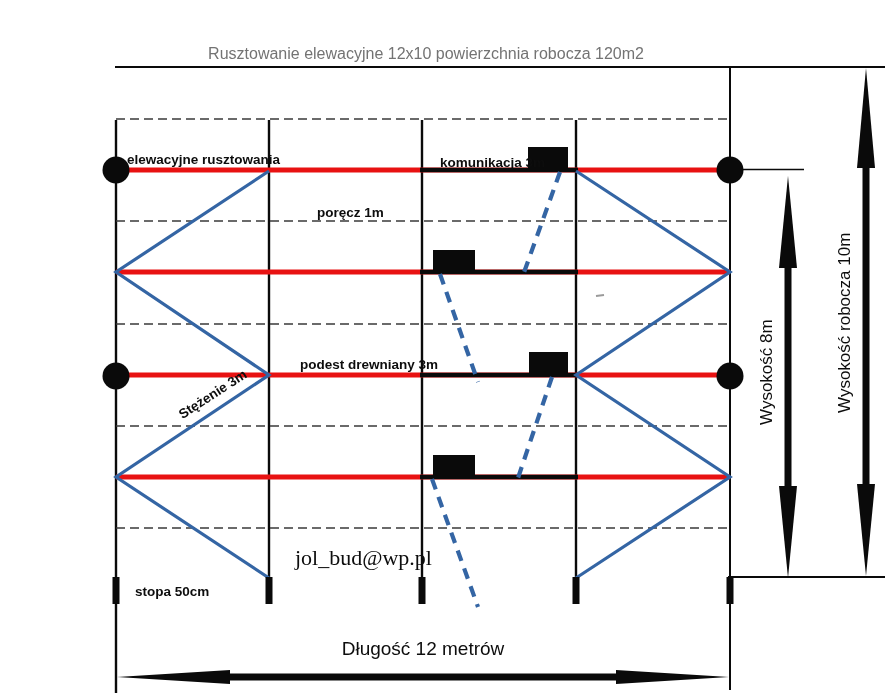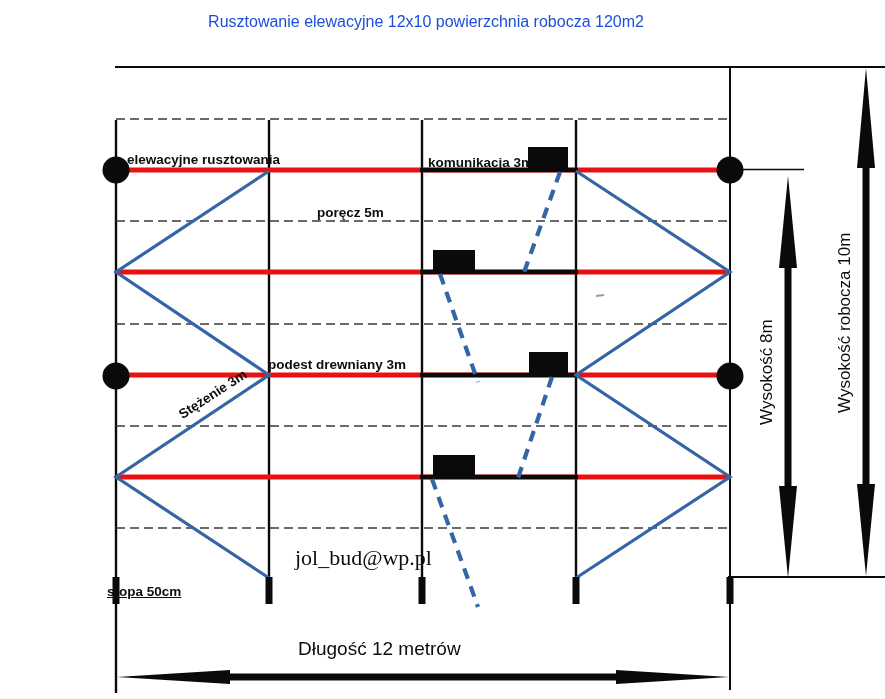--- a/index.html
+++ b/index.html
@@ -17,26 +17,26 @@
   .hatch{fill:var(--line-black);}
   .brace{stroke:var(--bracing-blue);stroke-width:3.2;fill:none;}
   .ladder{stroke:var(--bracing-blue);stroke-width:4.2;stroke-dasharray:11 8;fill:none;}
   .dot{fill:var(--line-black);}
   .dim{fill:var(--line-black);stroke:none;}
   .dim-shaft{stroke:var(--line-black);stroke-width:7;fill:none;}
   .tick{stroke:var(--line-black);stroke-width:1.6;fill:none;}
   .stray{stroke:#9a9a9a;stroke-width:2;fill:none;}
 
   .txt{position:absolute;color:#0d0d0d;white-space:nowrap;}
-  .title{font-size:16px;width:460px;text-align:center;color:#1d4ed8;}
+  .title{font-size:16px;width:460px;text-align:center;color:#737373;margin-top:32px;}
   .lbl{font-weight:bold;font-size:13.5px;}
   .rot-brace{transform:rotate(-33deg);transform-origin:0 50%;}
   .dim-lbl{font-size:17px;}
   .vert{transform:rotate(-90deg);transform-origin:0 0;}
-  .len-lbl{font-size:19px;width:250px;text-align:left;}
+  .len-lbl{font-size:19px;width:250px;text-align:center;}
   .email{font-family:"Liberation Serif",serif;font-size:22px;}
 </style>
 </head>
 <body>
 
 <div id="canvas">
 
   <svg width="885" height="699" viewBox="0 0 885 699">
 
     <line class="struct" x1="115" y1="67" x2="885" y2="67"></line>
@@ -108,29 +108,29 @@
       <line class="dim-shaft" x1="224" y1="677" x2="622" y2="677"></line>
       <polygon class="dim" points="117,677 230,670 230,684"></polygon>
       <polygon class="dim" points="729,677 616,670 616,684"></polygon>
     </g>
   </svg>
 
   <div class="txt title" style="left:196px;top:13px;">Rusztowanie elewacyjne 12x10 powierzchnia robocza 120m2</div>
 
   <div class="txt lbl" style="left:127px;top:152px;">elewacyjne rusztowania</div>
 
-  <div class="txt lbl" style="left:428px;top:155px;">komunikacja 3m</div>
+  <div class="txt lbl" style="left:440px;top:155px;">komunikacja 3m</div>
 
-  <div class="txt lbl" style="left:317px;top:205px;">poręcz 5m</div>
+  <div class="txt lbl" style="left:317px;top:205px;">poręcz 1m</div>
 
-  <div class="txt lbl" style="left:268px;top:357px;">podest drewniany 3m</div>
+  <div class="txt lbl" style="left:300px;top:357px;">podest drewniany 3m</div>
 
   <div class="txt lbl rot-brace" style="left:180px;top:408px;">Stężenie 3m</div>
 
-  <div class="txt lbl" style="left:107px;top:584px;text-decoration:underline;">stopa 50cm</div>
+  <div class="txt lbl" style="left:135px;top:584px;">stopa 50cm</div>
 
   <div class="txt email" style="left:295px;top:545px;">jol_bud@wp.pl</div>
 
   <div class="txt dim-lbl vert" style="left:757px;top:425px;">Wysokość 8m</div>
 
   <div class="txt dim-lbl vert" style="left:835px;top:413px;">Wysokość robocza 10m</div>
 
   <div class="txt len-lbl" style="left:298px;top:638px;">Długość 12 metrów</div>
 </div>
 

